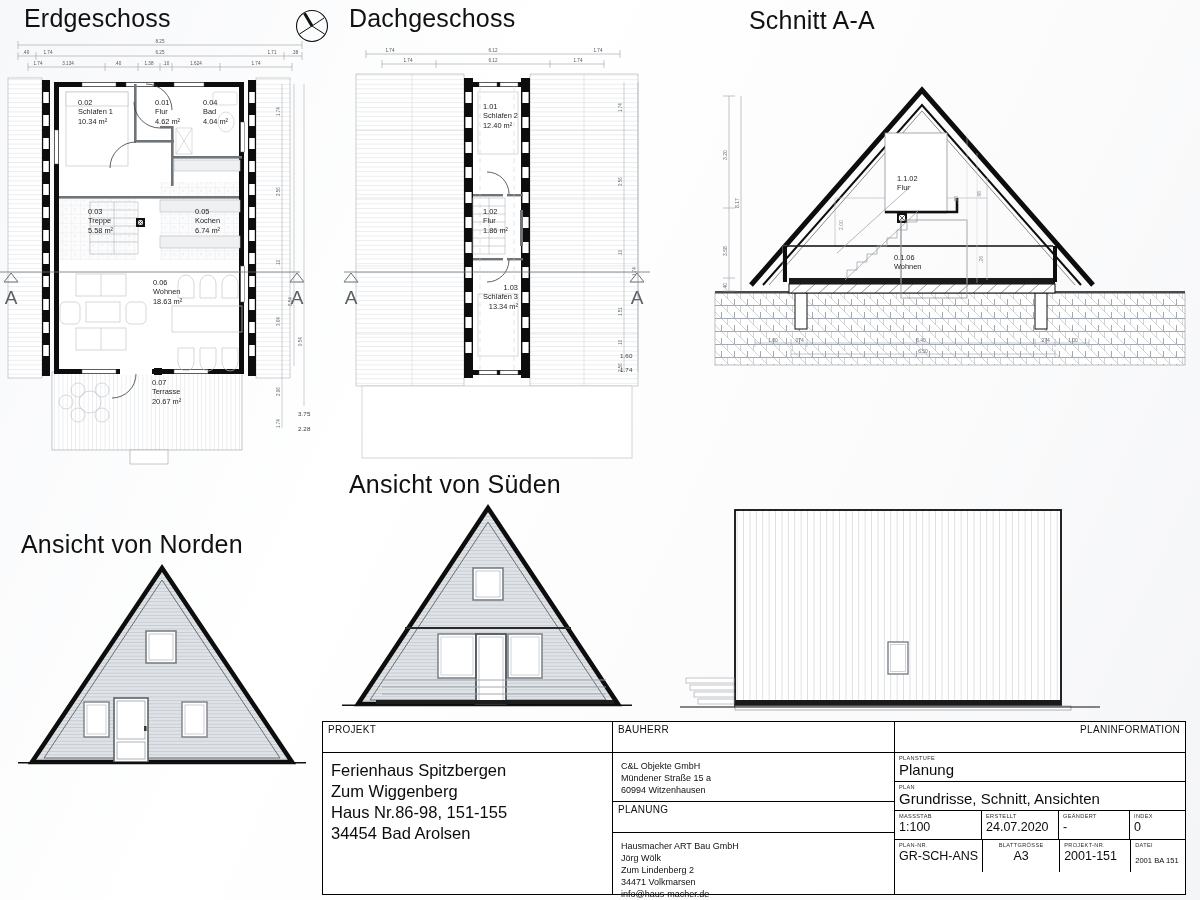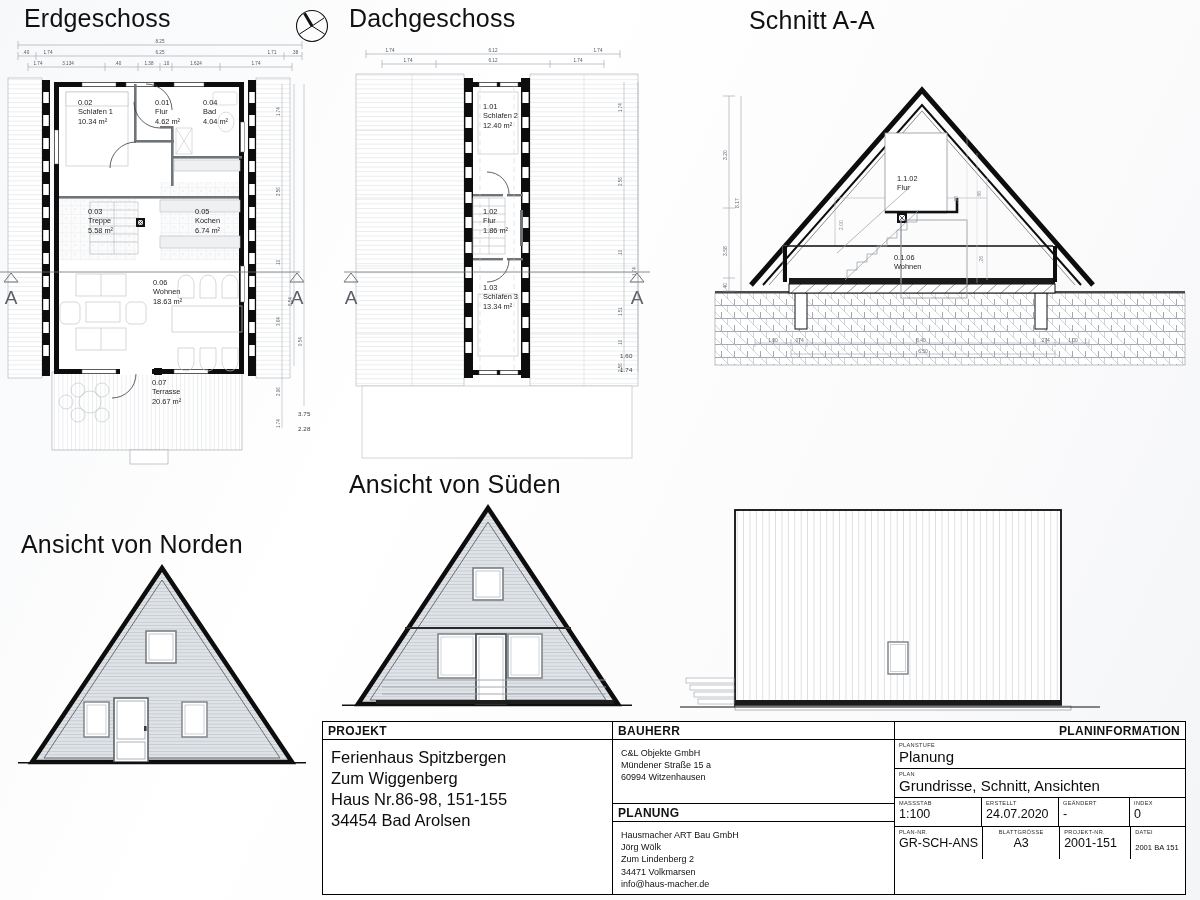--- a/index.html
+++ b/index.html
@@ -15,21 +15,21 @@
   .tiny{font-size:6.2px;color:#3a3a3a;white-space:nowrap;letter-spacing:.1px;}
   .roomlbl{font-size:7.4px;line-height:9.4px;color:#232323;white-space:nowrap;}
   svg{display:block;overflow:visible;}
   
   .tb{position:absolute;left:322px;top:721px;width:862px;height:172px;
       background:#fff;border:1.3px solid #000;display:flex;}
   .tb .col{display:flex;flex-direction:column;}
   .c1{width:289px;border-right:1.3px solid #000;}
   .c2{width:281px;border-right:1.3px solid #000;}
   .c3{flex:1;}
-  .hdr{font-size:12px;letter-spacing:.3px;padding:2px 5px 1px;border-bottom:1.1px solid #000;color:#111;font-weight:bold;}
+  .hdr{font-size:10px;letter-spacing:.3px;padding:2px 5px 17px;border-bottom:1.1px solid #000;color:#111;}
   .hdr.rt{text-align:right;}
   .body{padding:7px 8px 4px;}
   .big{font-size:16.5px;line-height:21px;color:#0c0c0c;white-space:nowrap;}
   .med{font-size:9px;line-height:12.2px;color:#111;white-space:nowrap;}
   .fldlbl{font-size:5.6px;letter-spacing:.35px;color:#2c2c2c;padding:2px 4px 0;}
   .fldval{font-size:15px;line-height:17px;padding:0 4px 3px;color:#0c0c0c;white-space:nowrap;}
   .fldval.sm{font-size:12.5px;}
   .fldval.xs{font-size:7.6px;padding-top:4px;}
   .grid2{display:flex;}
   .cell{flex:1;border-right:1.1px solid #000;display:flex;flex-direction:column;justify-content:flex-start;}
@@ -482,21 +482,21 @@
   <div class="abs roomlbl" style="left:483px;top:102px;">
     <div>1.01</div>
     <div>Schlafen 2</div>
     <div>12.40 m²</div>
   </div>
   <div class="abs roomlbl" style="left:483px;top:207px;">
     <div>1.02</div>
     <div>Flur</div>
     <div>1.86 m²</div>
   </div>
-  <div class="abs roomlbl" style="left:483px;top:283px;">
+  <div class="abs roomlbl" style="left:483px;top:283px;text-align:right;">
     <div>1.03</div>
     <div>Schlafen 3</div>
     <div>13.34 m²</div>
   </div>
 
   <div class="abs" style="left:715px;top:78px;">
     <svg width="470" height="300" viewBox="0 0 470 300">
       <defs>
         <pattern id="gnd" width="13" height="13" patternUnits="userSpaceOnUse" patternTransform="rotate(0)">
           <rect width="13" height="13" fill="#ffffff"></rect>

